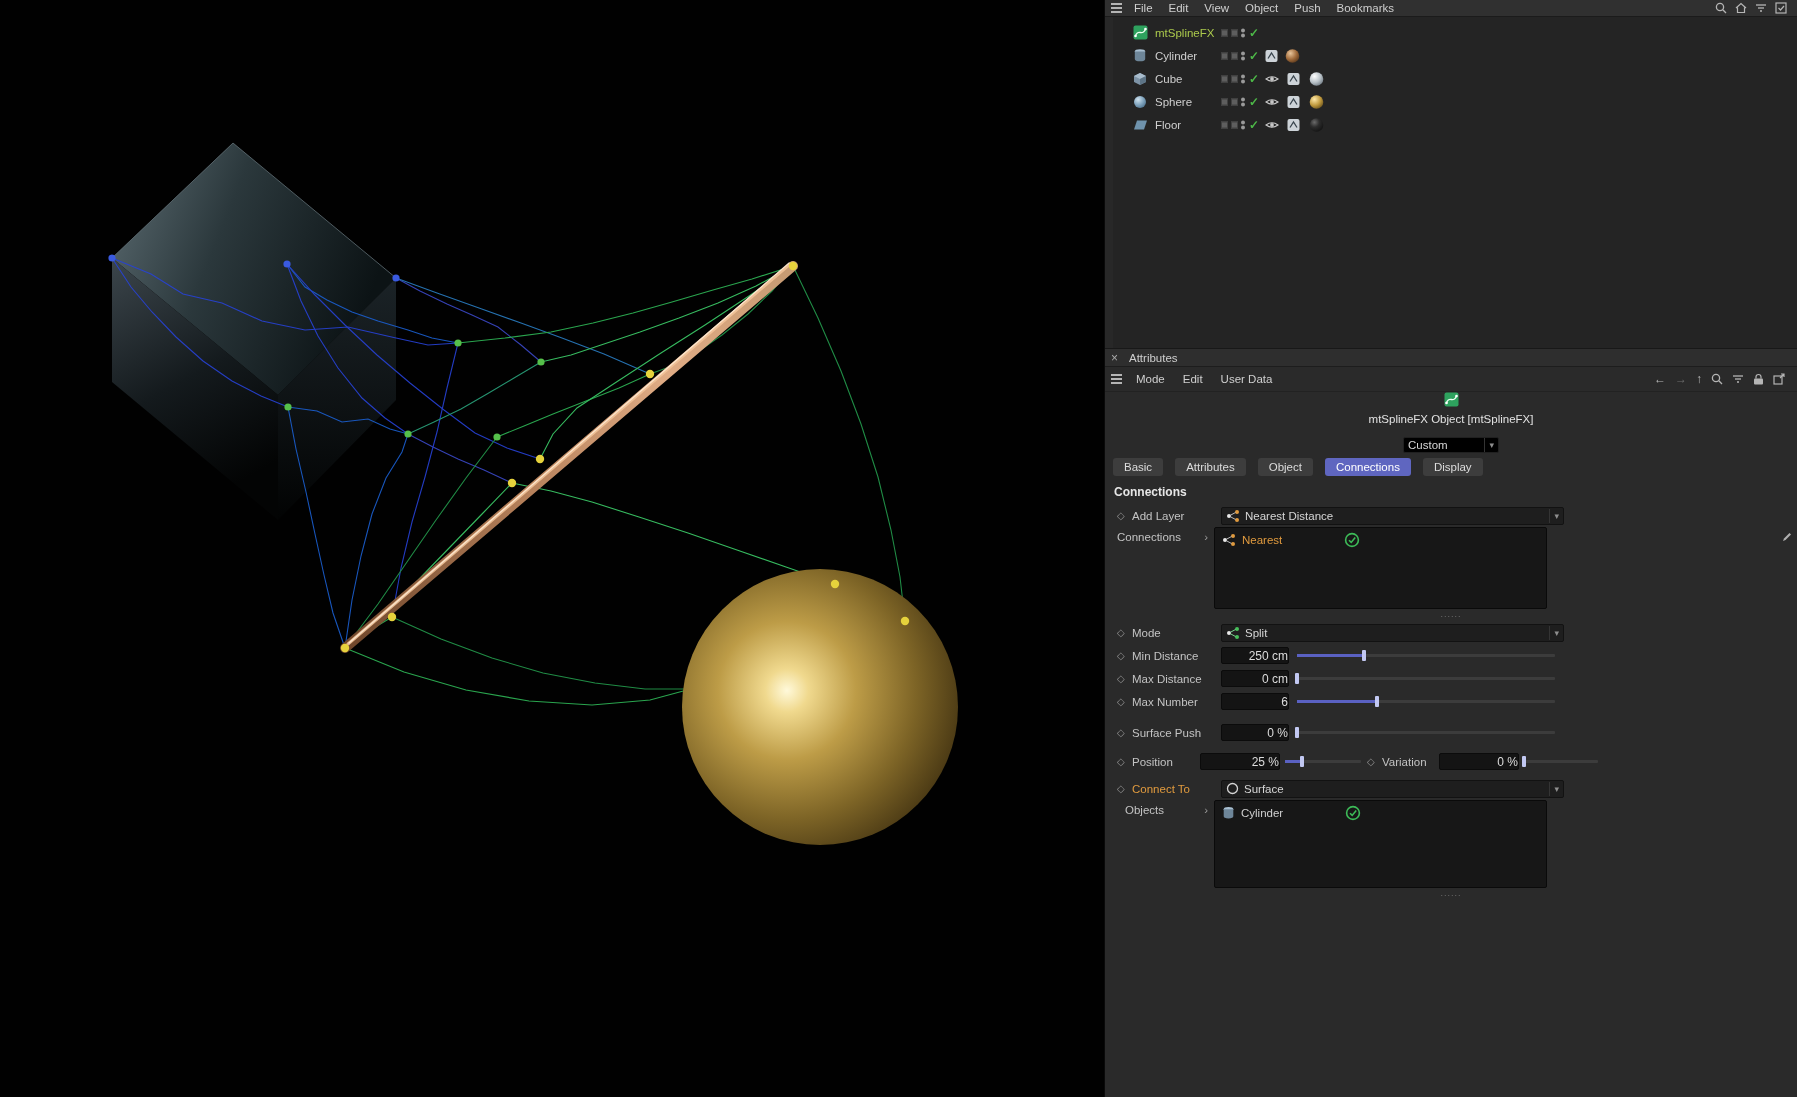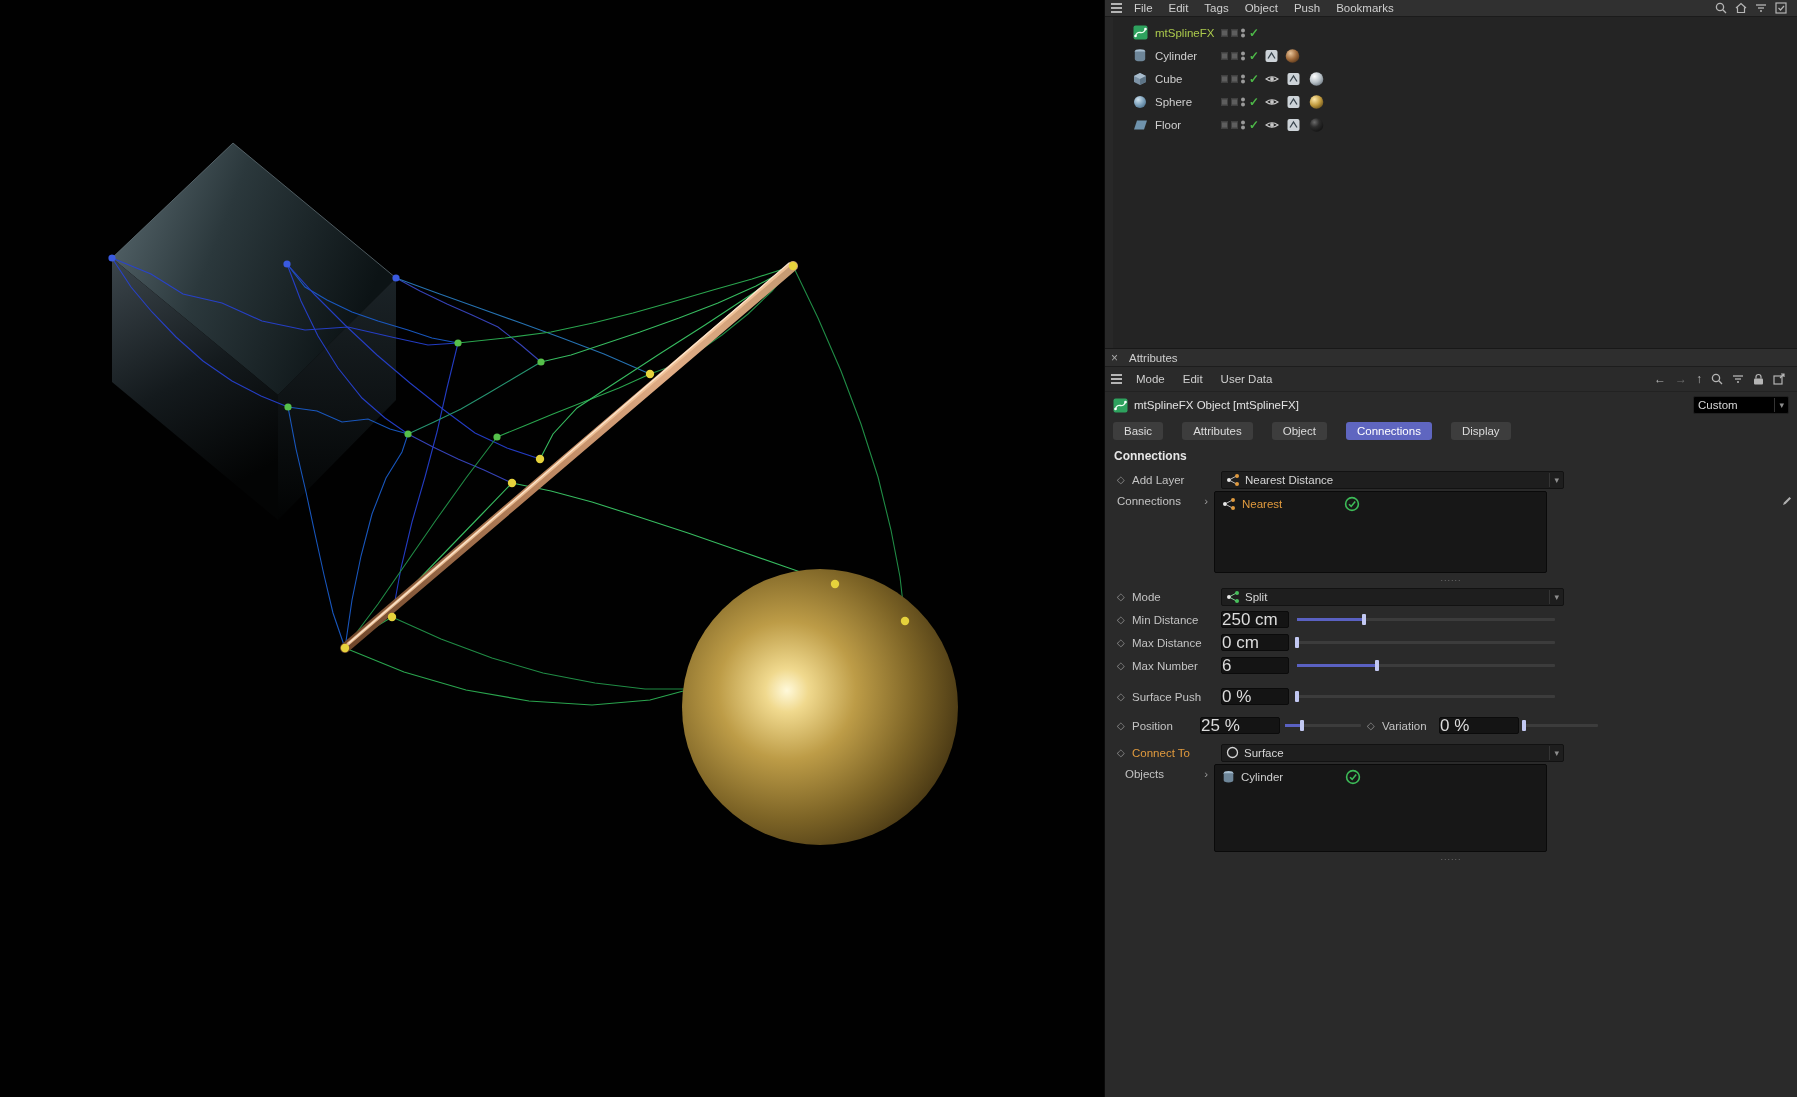--- a/index.html
+++ b/index.html
@@ -34,41 +34,41 @@
   
   .attrs { position:absolute; left:0; top:348px; width:100%; bottom:0; background:#2a2a2a; }
   .attr-header { height:19px; background:#2e2e2e; border-top:1px solid #181818; border-bottom:1px solid #1d1d1d;
                  display:flex; align-items:center; color:#cfcfcf; font-size:11.5px; padding-left:6px; gap:8px; }
   .attr-header .x { color:#aaa; font-size:12px; width:10px; }
   .attr-menubar { height:25px; display:flex; align-items:center; color:#cfcfcf; font-size:11.5px; padding:0 6px; gap:2px; border-bottom:1px solid #222; }
   .attr-menubar .mi { padding:0 8px; }
   .am-icons { margin-left:auto; display:flex; align-items:center; gap:9px; padding-right:6px; color:#b8b8b8; font-size:12px; }
   .am-icons .dim { color:#6d6d6d; }
 
-  .objline { height:26px; display:flex; align-items:center; padding:0 8px; color:#e2e2e2; font-size:11.5px; gap:6px; }
+  .objline { height:26px; display:flex; align-items:center; padding:0 8px; color:#e2e2e2; font-size:11.5px; gap:6px;flex-direction:column; }
   .objline .spacer { flex:1; }
   .dd { height:18px; background:#1e1e1e; border:1px solid #121212; border-radius:2px; display:flex; align-items:center;
         padding:0 4px; color:#d6d6d6; font-size:11.5px; gap:5px; position:relative; }
   .dd .caret { margin-left:auto; color:#8f8f8f; font-size:9px; padding-left:4px; border-left:1px solid #343434; height:14px; display:flex; align-items:center; }
   .dd.preset { width:96px; background:#000000; border-color:#202020; }
 
-  .attr-tabs { height:26px; display:flex; align-items:center; gap:19px; padding:0 8px; }
+  .attr-tabs { height:26px; display:flex; align-items:center; gap:12px; padding:0 8px;margin-top:36px; }
   .tab { background:#3d3d3d; color:#dcdcdc; font-size:11.5px; padding:3px 11px; border-radius:3px; }
   .tab.active { background:#5f66c0; color:#ffffff; }
 
   .attr-section { height:24px; display:flex; align-items:center; padding-left:9px; color:#e6e6e6; font-size:12px; font-weight:bold; }
 
   .prow { display:flex; align-items:center; height:23px; padding-left:12px; font-size:11.5px; }
   .diam { width:15px; color:#8f8f8f; font-size:10px; }
   .plabel { width:82px; color:#c3c3c3; white-space:nowrap; }
   .plabel.orange { color:#e09a3e; }
   .ctrl { display:flex; align-items:center; flex:0 0 auto;margin-left:7px; }
   .dd.wide { width:343px; }
   .numin { width:68px; height:17px; background:#141414; border:1px solid #0b0b0b; border-radius:2px; color:#dcdcdc;
-           font-size:17px; text-align:left; font-family:"Liberation Sans", sans-serif; }
+           font-size:12px; text-align:right; font-family:"Liberation Sans", sans-serif; }
   .numin.short { width:80px; }
   .slider { position:relative; height:13px; width:258px; margin-left:8px; }
   .slider.small { width:74px; margin-left:5px; }
   .sl-track { position:absolute; left:0; right:0; top:5px; height:3px; background:#3c3c3c; border-radius:1px; }
   .sl-fill { position:absolute; left:0; top:5px; height:3px; background:#5a61c2; width:0; }
   .sl-handle { position:absolute; top:1px; width:4px; height:11px; background:#c2c8f2; border-radius:1px; left:0; }
 
   .listrow { display:flex; align-items:flex-start; padding-left:12px; font-size:11.5px; position:relative; }
   .listlabel { width:97px; color:#c3c3c3; padding-top:4px; display:flex; }
   .listlabel .chev { margin-left:auto; margin-right:6px; color:#9a9a9a; }
@@ -189,21 +189,21 @@
   <div class="right">
 
     <div class="menubar">
       <span class="hamb">
           <i></i>
           <i></i>
           <i></i>
         </span>
       <span class="mi">File</span>
       <span class="mi">Edit</span>
-      <span class="mi">Tags</span>
+      <span class="mi">View</span>
       <span class="mi">Object</span>
       <span class="mi">Push</span>
       <span class="mi">Bookmarks</span>
       <span class="mb-icons">
         <svg width="12" height="12">
             <circle cx="5" cy="5" r="3.6" fill="none" stroke="#b5b5b5" stroke-width="1.3"></circle>
             <line x1="7.8" y1="7.8" x2="11" y2="11" stroke="#b5b5b5" stroke-width="1.3"></line>
           </svg>
         <svg width="12" height="12">
             <path d="M1 6 L6 1.5 L11 6 M2.5 5.5 V10.5 H9.5 V5.5" fill="none" stroke="#b5b5b5" stroke-width="1.2"></path>

